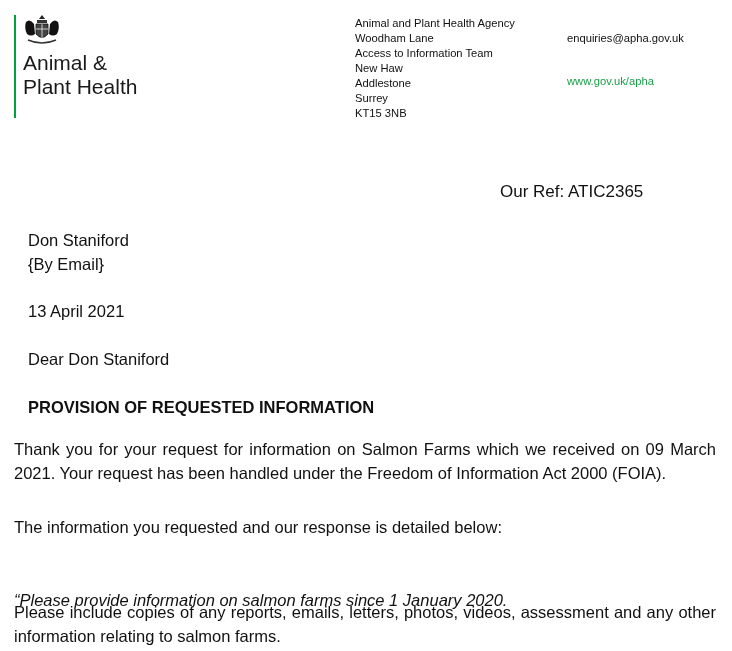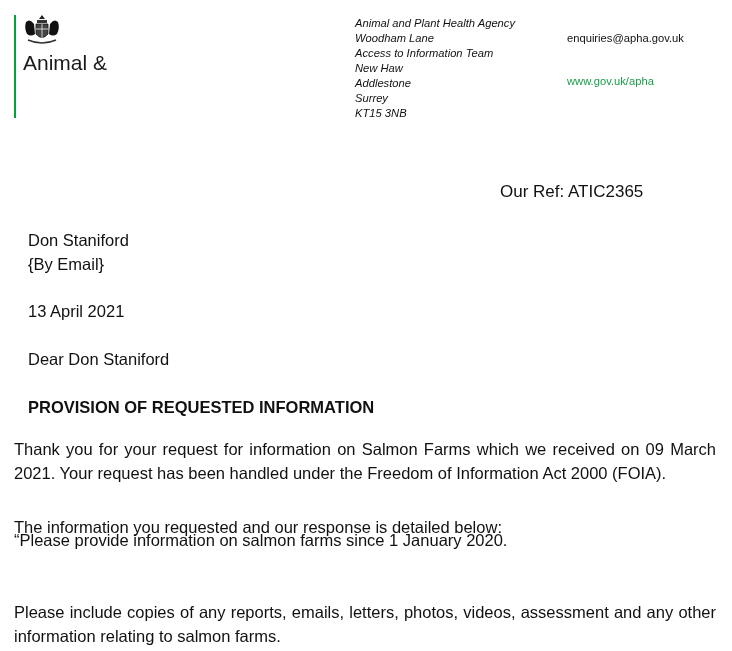--- a/index.html
+++ b/index.html
@@ -3,21 +3,21 @@
   <meta charset="utf-8">
   <style>
     html, body { margin: 0; padding: 0; background: #ffffff; }
     body {
       width: 732px; height: 651px; position: relative; overflow: hidden;
       font-family: "Liberation Sans", sans-serif; color: #111111;
     }
     .logo-bar { position: absolute; left: 14px; top: 15px; width: 2px; height: 103px; background: #00a33b; }
     .crest { position: absolute; left: 22px; top: 14px; width: 40px; height: 34px; }
     .logo-text { position: absolute; left: 23px; top: 51px; font-size: 21px; line-height: 23.5px; color: #1a1a1a; }
-    .addr { position: absolute; left: 355px; top: 16px; font-size: 11.2px; line-height: 15px; color: #111; font-style: italic; }
+    .addr { position: absolute; left: 355px; top: 16px; font-size: 11.2px; line-height: 15px; color: #111; }
     .contact { position: absolute; left: 567px; top: 31px; font-size: 11.2px; line-height: 15px; }
     .contact .email { color: #111; }
     .contact .web { color: #1a9e4a; margin-top: 28px; display: block; }
     .ref { position: absolute; left: 500px; top: 182px; font-size: 17px; }
     .text { position: absolute; left: 28px; font-size: 16.5px; line-height: 24px; }
     .heading { font-weight: bold; }
     .para { position: absolute; left: 14px; width: 702px; font-size: 16.5px; line-height: 24px; text-align: justify; }
   </style>
 </head>
 <body>
@@ -27,20 +27,21 @@
   <path d="M17 5 l3 -4 l3 4 z" fill="#222"></path>
   <rect x="15" y="6" width="10" height="3" fill="#333"></rect>
   <path d="M14 10 h12 v10 q-6 7 -12 0 z" fill="#444" stroke="#111" stroke-width="0.8"></path>
   <path d="M20 10 v15 M14 15 h12" stroke="#eee" stroke-width="0.8"></path>
   <path d="M4 8 q4 -4 8 2 l1 10 q-4 3 -8 0 q-3 -6 -1 -12z" fill="#111"></path>
   <path d="M36 8 q-4 -4 -8 2 l-1 10 q4 3 8 0 q3 -6 1 -12z" fill="#111"></path>
   <path d="M6 26 q14 6 28 0" stroke="#333" stroke-width="1.5" fill="none"></path>
 </svg>
 <div class="logo-text">
   <div>Animal &amp;</div>
+  <div>Plant Health</div>
 </div>
 
 <div class="addr">
   <div>Animal and Plant Health Agency</div>
   <div>Woodham Lane</div>
   <div>Access to Information Team</div>
   <div>New Haw</div>
   <div>Addlestone</div>
   <div>Surrey</div>
   <div>KT15 3NB</div>
@@ -54,14 +55,14 @@
 <div class="ref">Our Ref: ATIC2365</div>
 
 <div class="text" style="top:228px;">Don Staniford</div>
 <div class="text" style="top:252px;">{By Email}</div>
 <div class="text" style="top:299px;">13 April 2021</div>
 <div class="text" style="top:347px;">Dear Don Staniford</div>
 <div class="text heading" style="top:395px;">PROVISION OF REQUESTED INFORMATION</div>
 
 <div class="para" style="top:437px;">Thank you for your request for information on Salmon Farms which we received on 09 March 2021.  Your request has been handled under the Freedom of Information Act 2000 (FOIA).</div>
 <div class="para" style="top:515px;">The information you requested and our response is detailed below:</div>
-<div class="para" style="top:528px;">“Please provide information on salmon farms since 1 January 2020.</div>
+<div class="para" style="top:588px;font-style:italic;">“Please provide information on salmon farms since 1 January 2020.</div>
 <div class="para" style="top:600px;">Please include copies of any reports, emails, letters, photos, videos, assessment and any other information relating to salmon farms.</div>
 
 </body></html>

